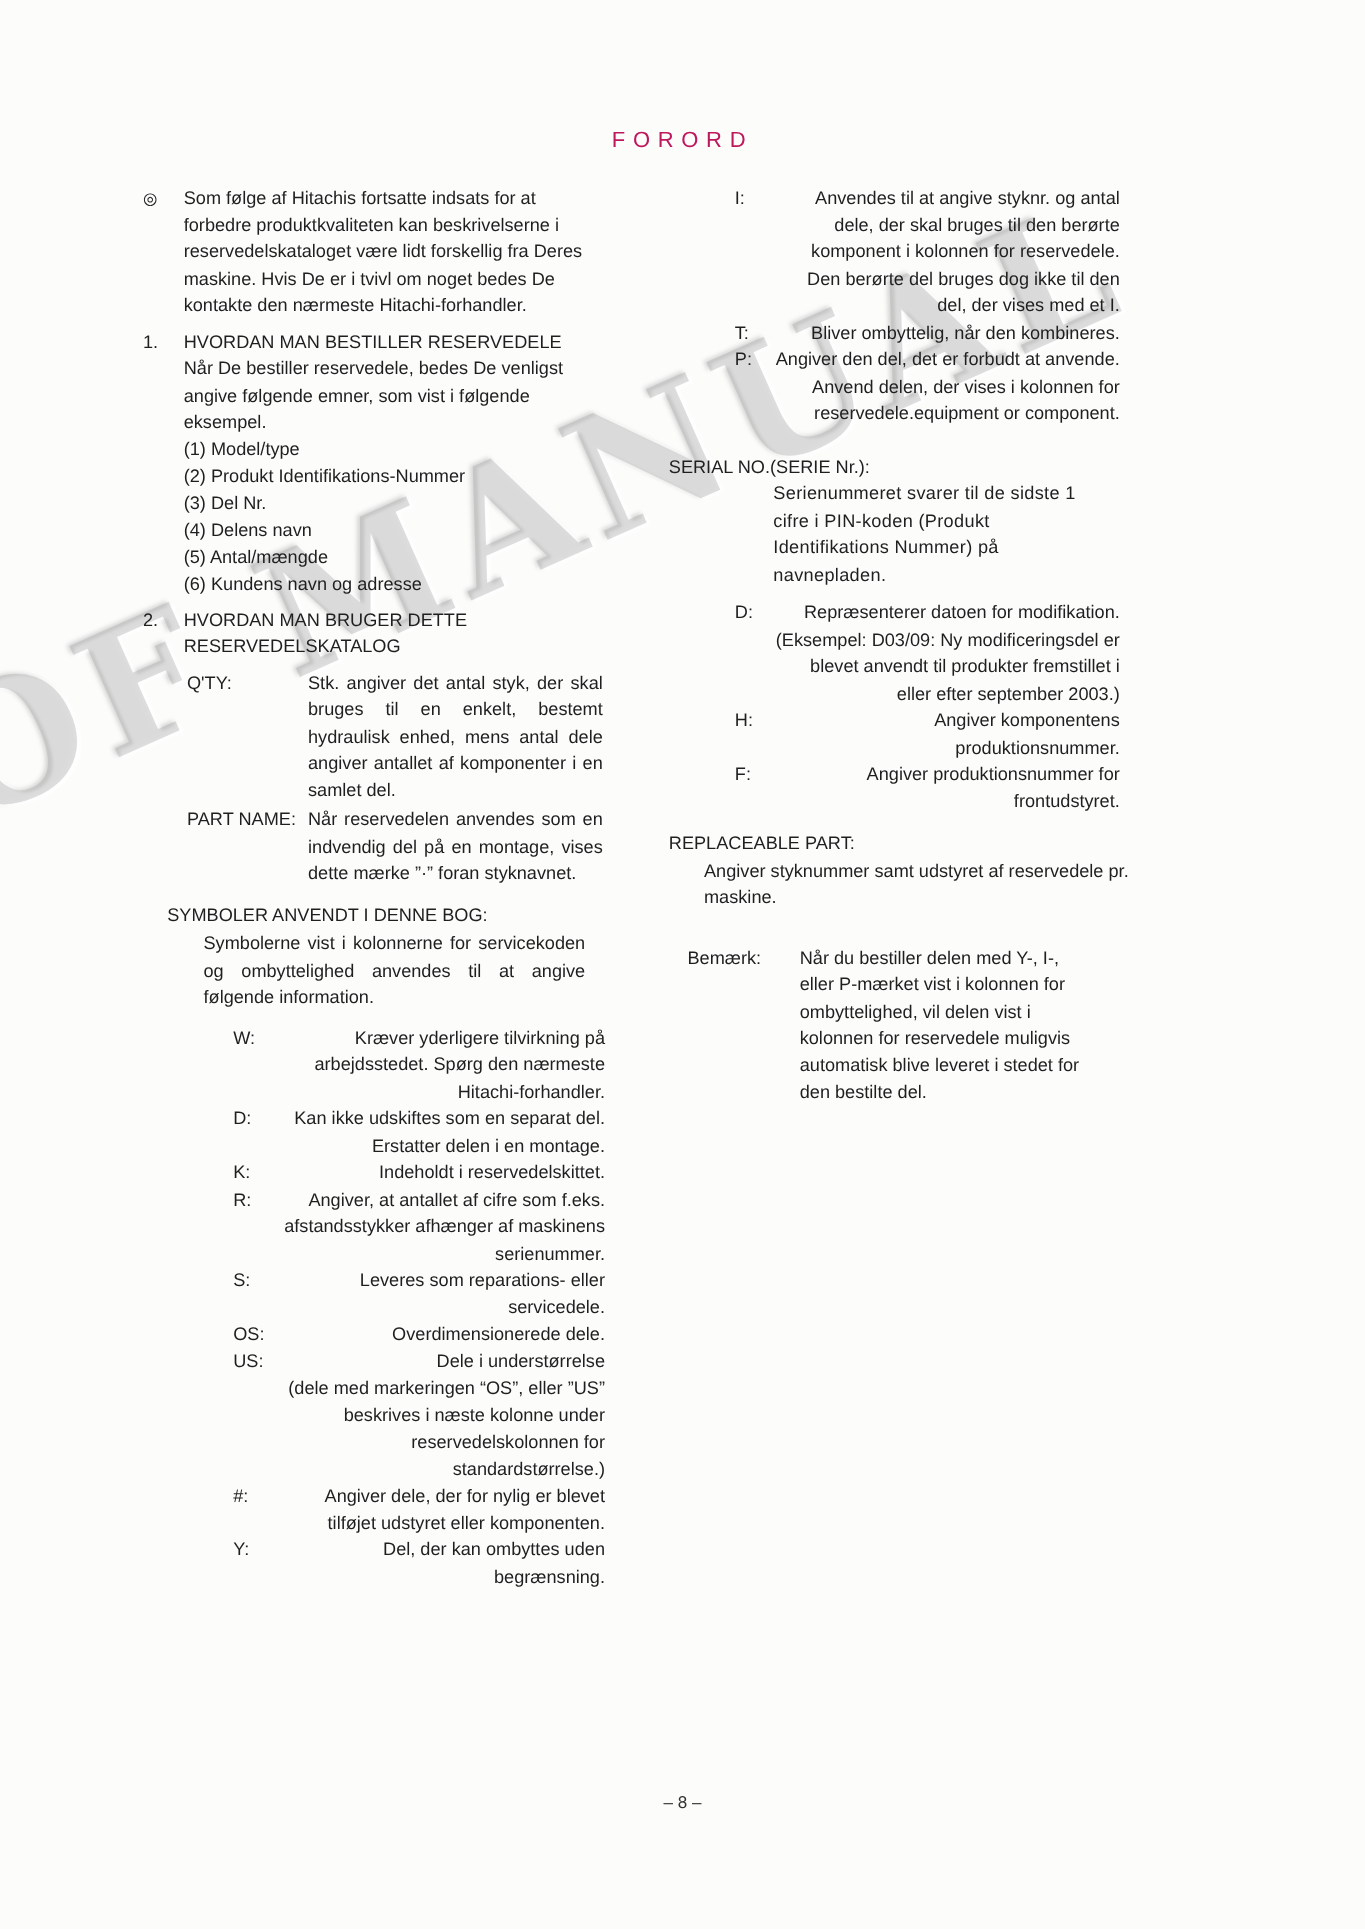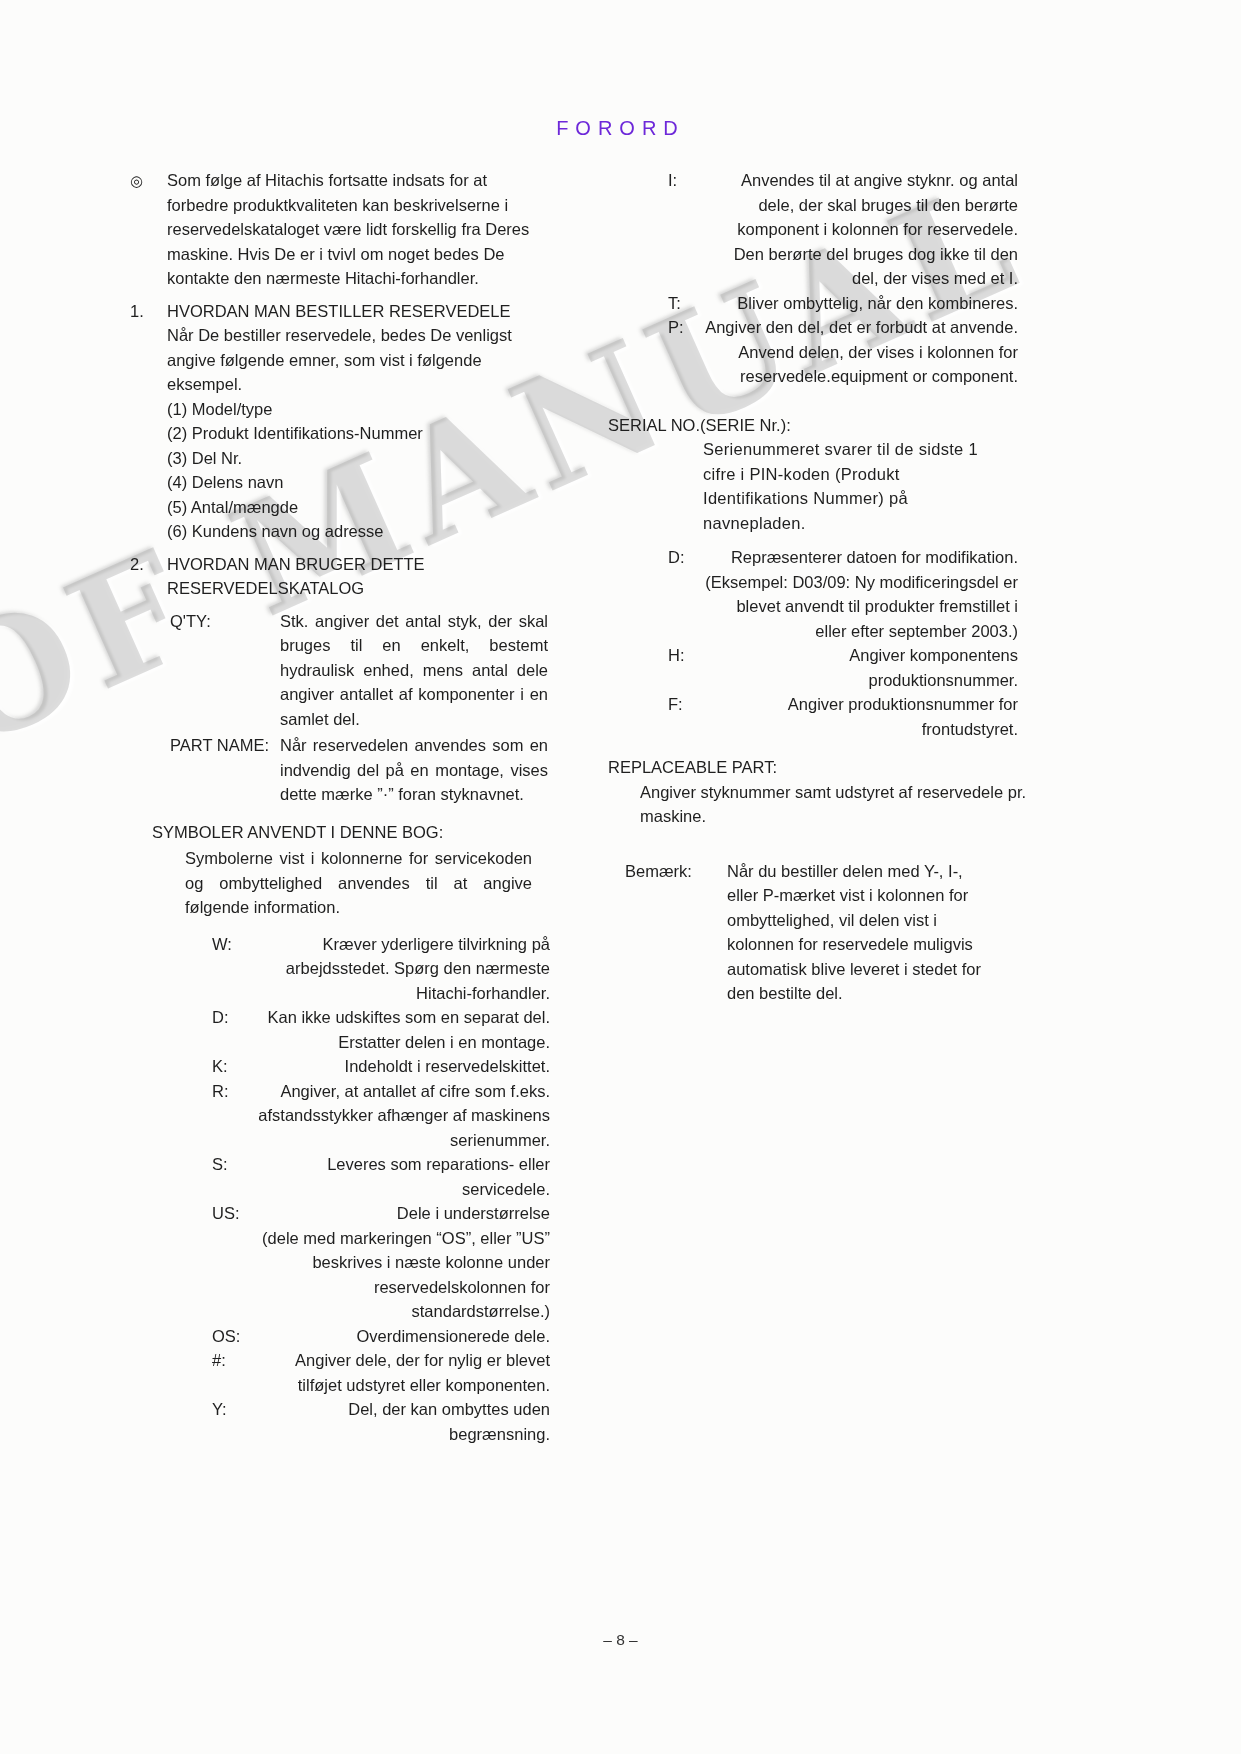--- a/index.html
+++ b/index.html
@@ -12,21 +12,21 @@
     font-size:16.5px;
     line-height:24.5px;
     color:#1f1f1f;
     overflow:hidden;
   }
 
   .title {
     position:absolute; top:116px; left:0; width:100%;
     text-align:center;
     font-size:20px; letter-spacing:7px;
-    color:#6d28d9; z-index:1;
+    color:#be185d; z-index:1;
   }
 
   .col-left  { position:absolute; left:130px; top:168px; width:430px; z-index:1; }
   .col-right { position:absolute; left:608px; top:168px; width:445px; z-index:1; }
   .code { flex:0 0 38px; }
   .desc { flex:1; white-space:pre-line;text-align:right; }
 
   
   .intro { display:flex; }
   .bullet { flex:0 0 37px; font-size:15px; padding-top:1px; }
@@ -151,27 +151,27 @@
       </div>
       <div class="sym">
         <div class="code">R:</div>
         <div class="desc">Angiver, at antallet af cifre som f.eks. afstandsstykker afhænger af maskinens serienummer.</div>
       </div>
       <div class="sym">
         <div class="code">S:</div>
         <div class="desc">Leveres som reparations- eller servicedele.</div>
       </div>
       <div class="sym">
+        <div class="code">OS:</div>
+        <div class="desc">Overdimensionerede dele.</div>
+      </div>
+      <div class="sym">
         <div class="code">US:</div>
         <div class="desc">Dele i understørrelse
 (dele med markeringen “OS”, eller ”US” beskrives i næste kolonne under reservedelskolonnen for standardstørrelse.)</div>
-      </div>
-      <div class="sym">
-        <div class="code">OS:</div>
-        <div class="desc">Overdimensionerede dele.</div>
       </div>
       <div class="sym">
         <div class="code">#:</div>
         <div class="desc">Angiver dele, der for nylig er blevet tilføjet udstyret eller komponenten.</div>
       </div>
       <div class="sym">
         <div class="code">Y:</div>
         <div class="desc">Del, der kan ombyttes uden begrænsning.</div>
       </div>
     </div>

